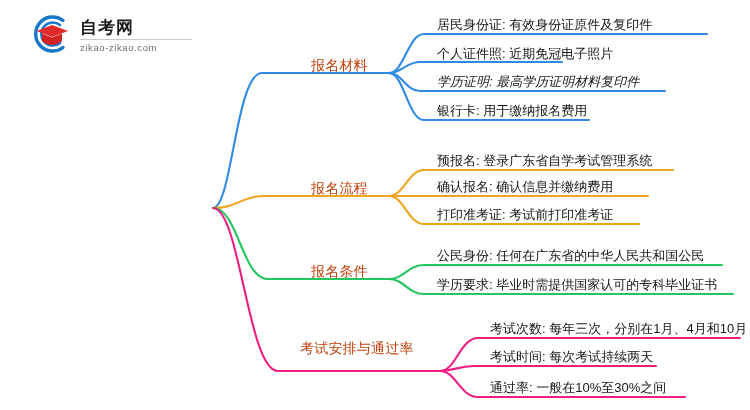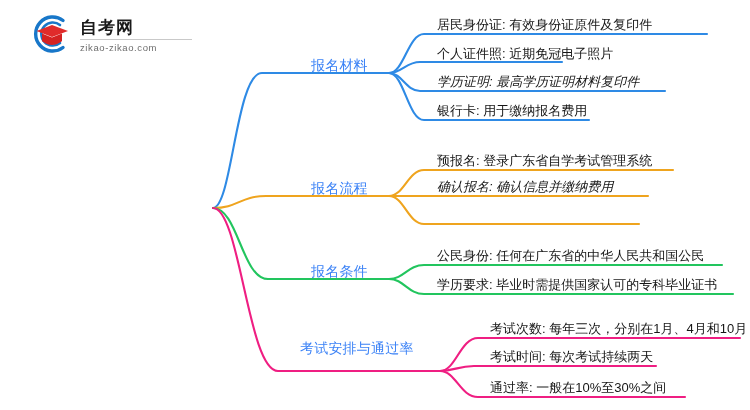--- a/index.html
+++ b/index.html
@@ -75,21 +75,21 @@
     font-size: 14.5px;
     color: #111111;
     white-space: nowrap;
     letter-spacing: -0.2px;
   }
 
   
   .branch-label {
     position: absolute;
     font-size: 14px;
-    color: #3b82f6;
+    color: #c2410c;
     white-space: nowrap;
     letter-spacing: 0.2px;
   }
 
   
   .leaf-label {
     position: absolute;
     font-size: 13px;
     color: #161616;
     white-space: nowrap;
@@ -155,21 +155,22 @@
   <div class="branch-label" style="left:311px; top:180px;">报名流程</div>
   <div class="branch-label" style="left:311px; top:263px;">报名条件</div>
   <div class="branch-label" style="left:300px; top:340px;">考试安排与通过率</div>
 
   <div class="leaf-label" style="left:437px; top:45px;">个人证件照: 近期免冠电子照片</div>
   <div class="leaf-label" style="left:437px; top:16px;">居民身份证: 有效身份证原件及复印件</div>
   <div class="leaf-label" style="left:437px; top:73px;font-style:italic;">学历证明: 最高学历证明材料复印件</div>
   <div class="leaf-label" style="left:437px; top:102px;">银行卡: 用于缴纳报名费用</div>
 
   <div class="leaf-label" style="left:437px; top:152px;">预报名: 登录广东省自学考试管理系统</div>
-  <div class="leaf-label" style="left:437px; top:178px;font-style:italic;">确认报名: 确认信息并缴纳费用</div>
+  <div class="leaf-label" style="left:437px; top:178px;">确认报名: 确认信息并缴纳费用</div>
+  <div class="leaf-label" style="left:437px; top:206px;">打印准考证: 考试前打印准考证</div>
 
   <div class="leaf-label" style="left:437px; top:247px;">公民身份: 任何在广东省的中华人民共和国公民</div>
   <div class="leaf-label" style="left:437px; top:276px;">学历要求: 毕业时需提供国家认可的专科毕业证书</div>
 
   <div class="leaf-label" style="left:490px; top:320px;">考试次数: 每年三次，分别在1月、4月和10月</div>
   <div class="leaf-label" style="left:490px; top:348px;">考试时间: 每次考试持续两天</div>
   <div class="leaf-label" style="left:490px; top:379px;">通过率: 一般在10%至30%之间</div>
 
 </div>
 

